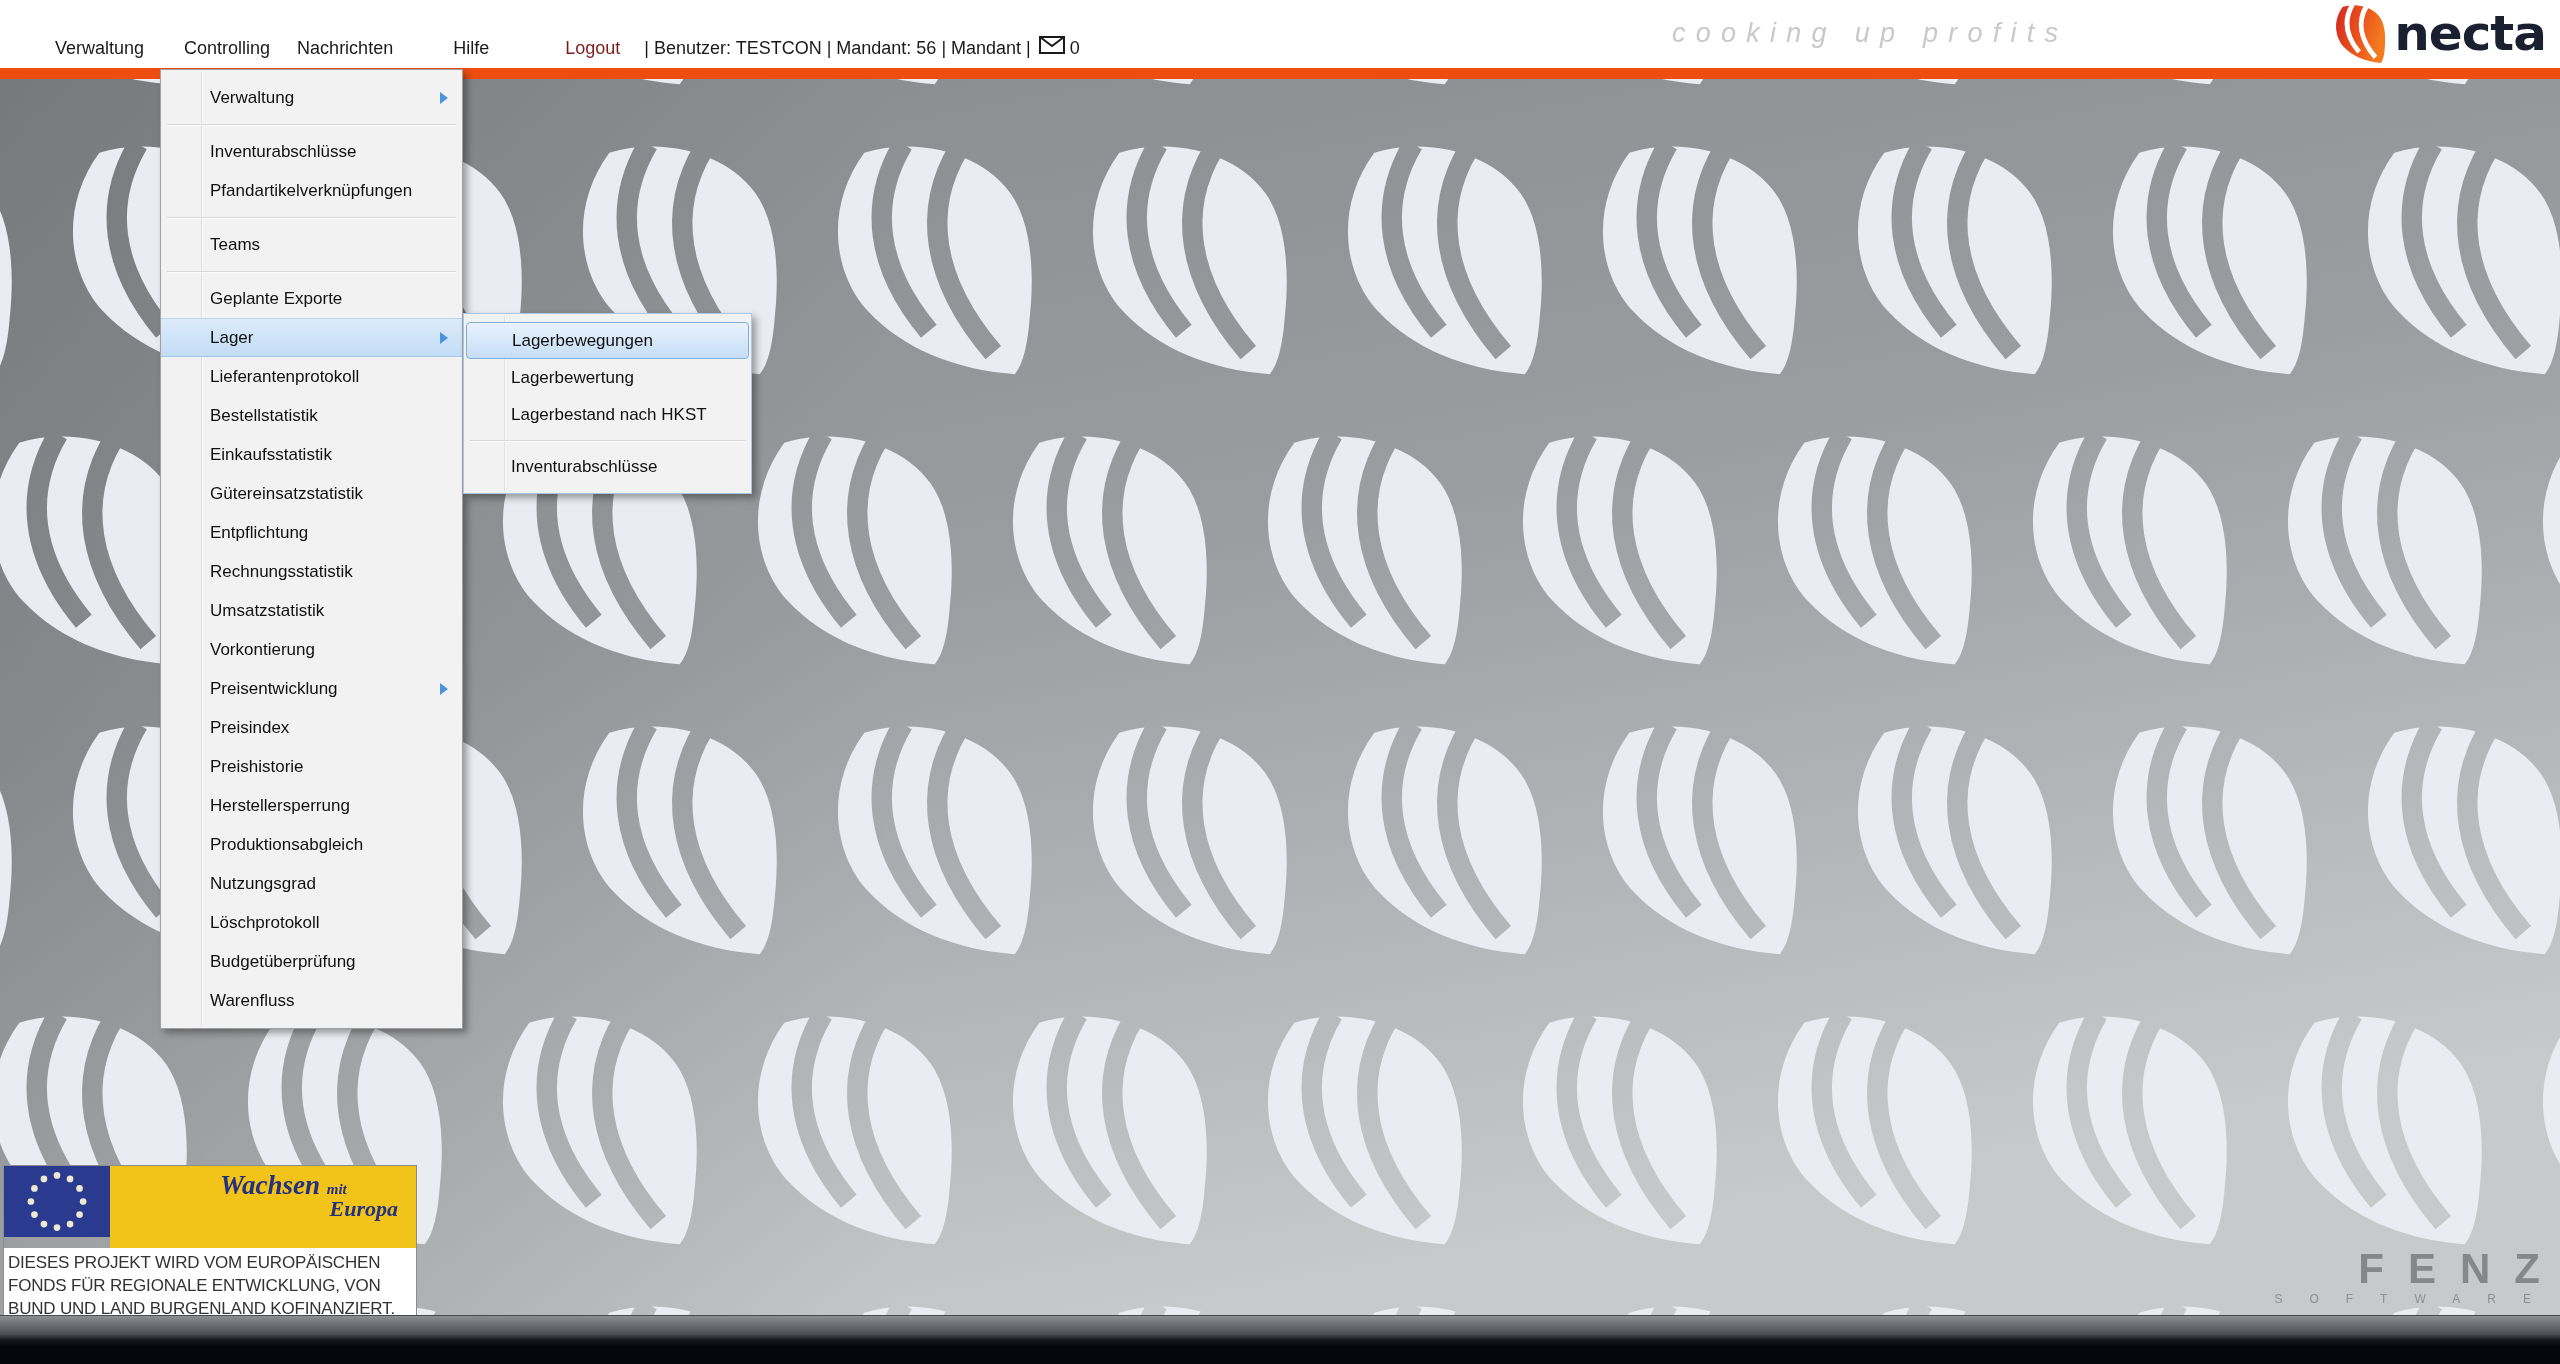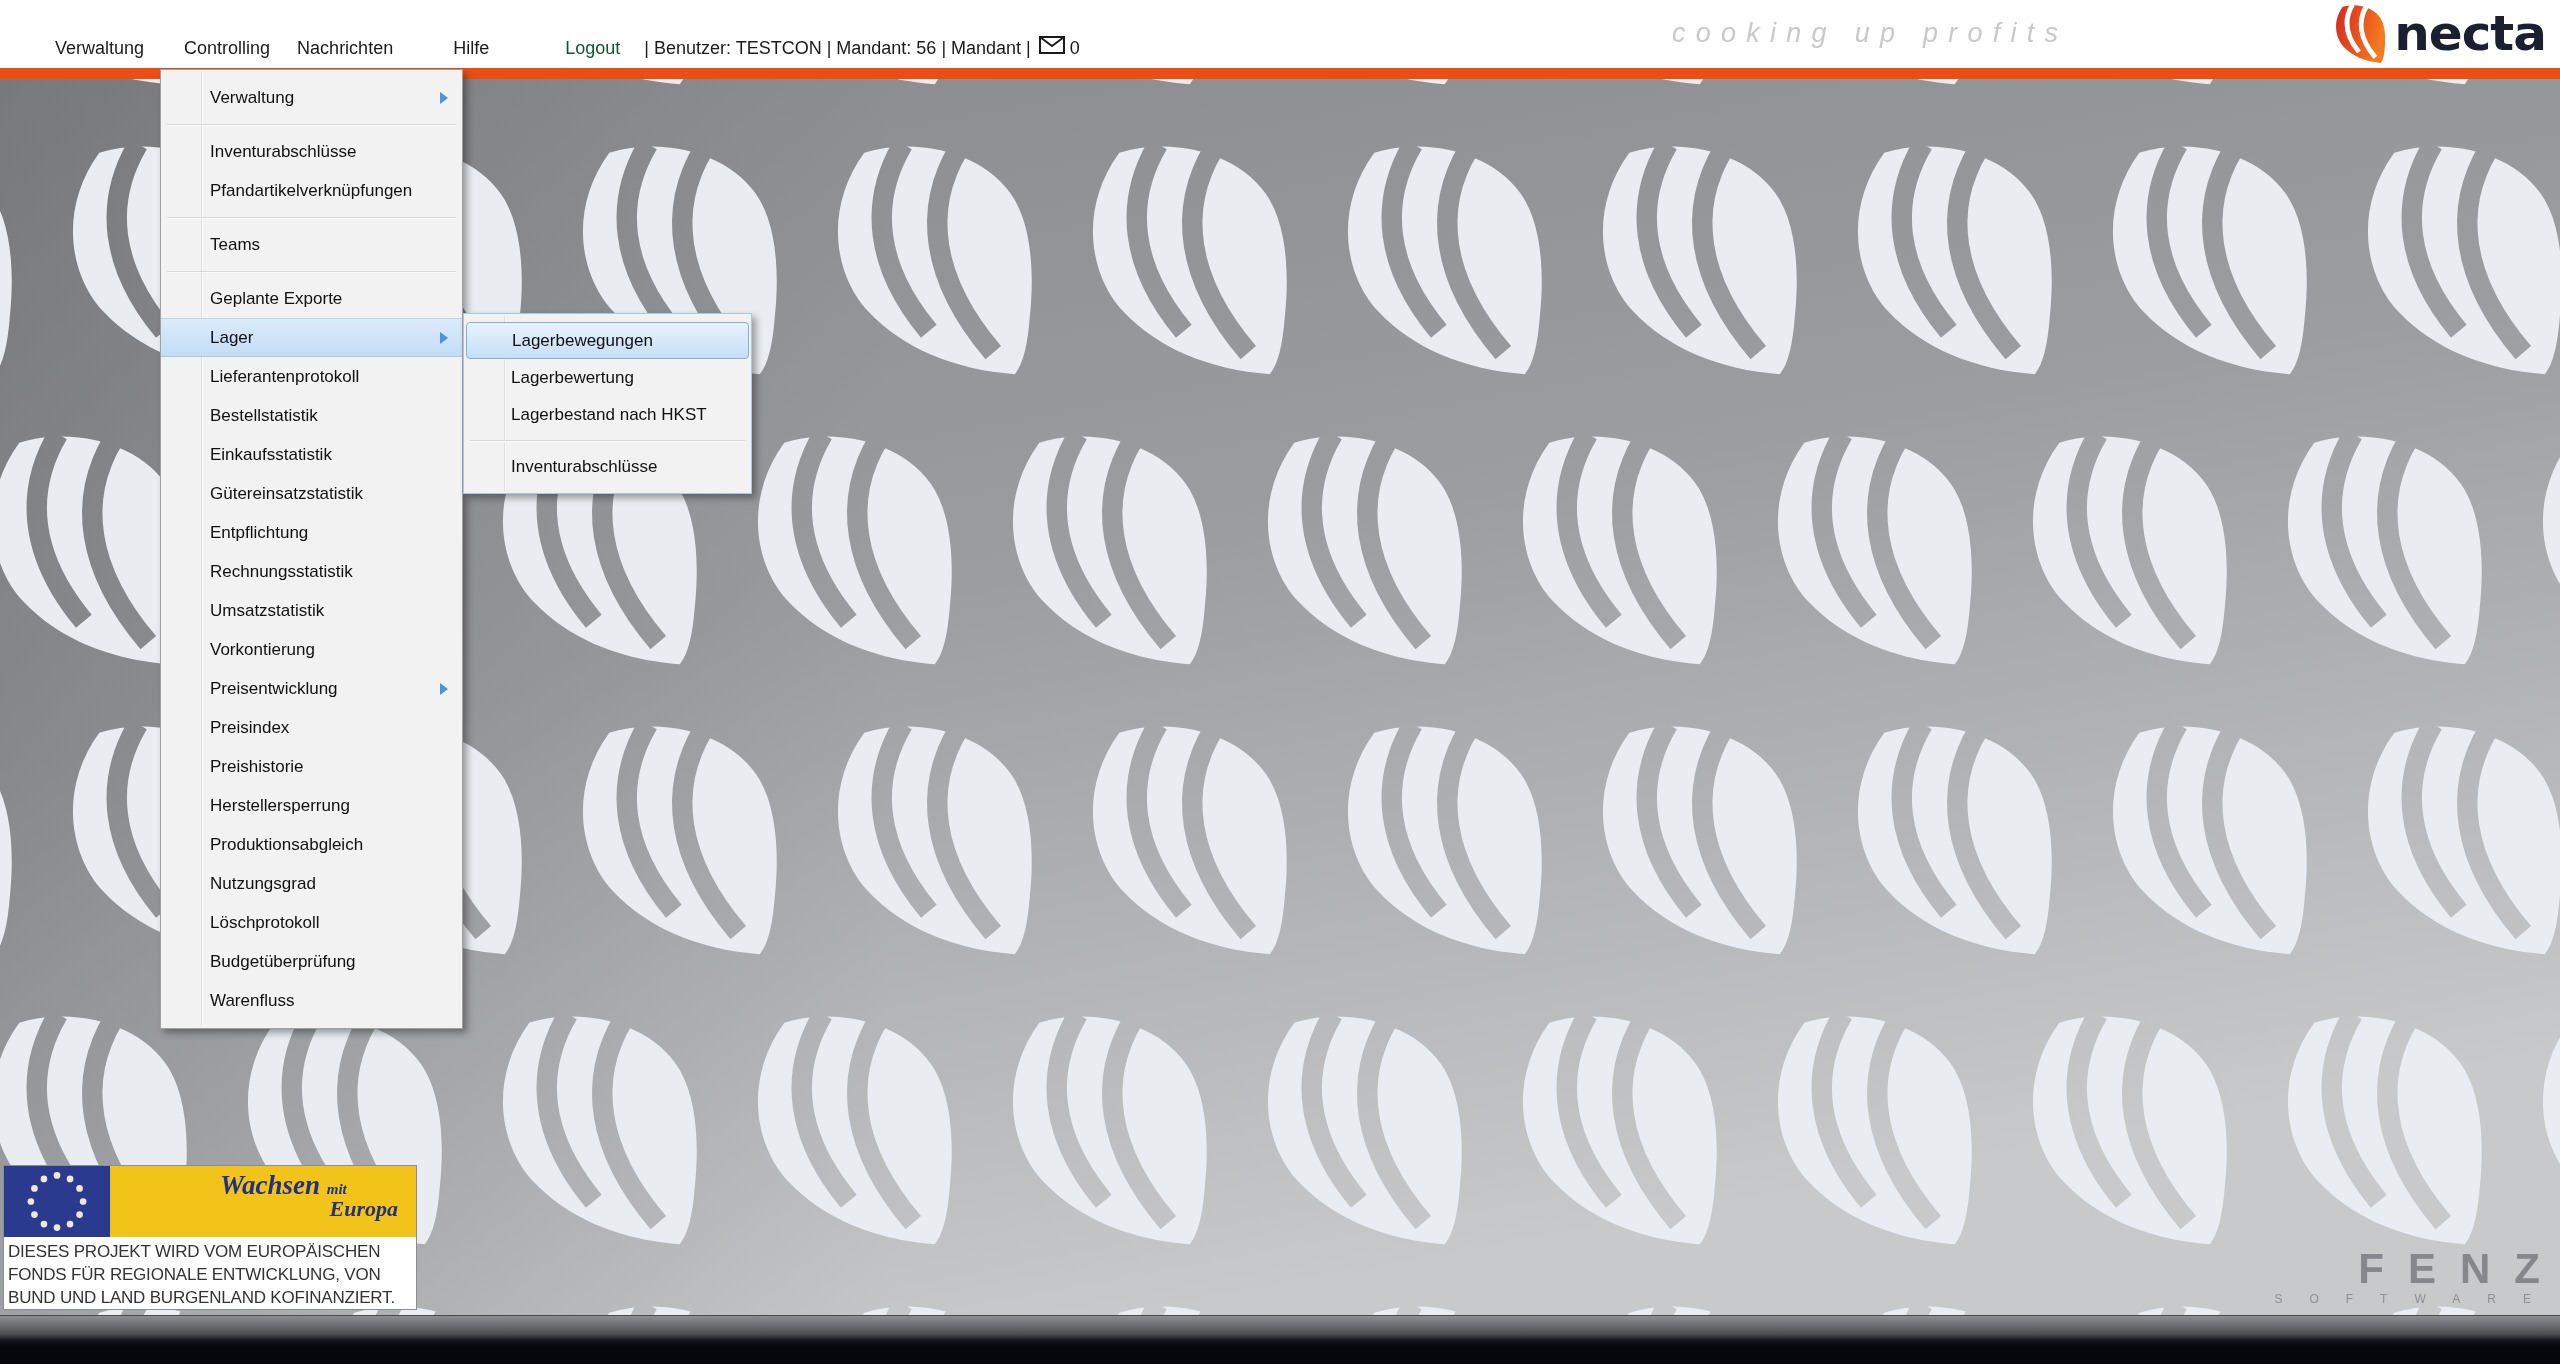--- a/index.html
+++ b/index.html
@@ -11,21 +11,21 @@
   
   .bg-svg{position:absolute;left:0;top:0;z-index:0;}
   
   .header{position:absolute;top:0;left:0;right:0;height:68px;background:#ffffff;z-index:3;}
   .menubar{position:absolute;left:55px;bottom:9px;display:flex;align-items:baseline;font-size:18px;color:#1a1a1a;white-space:nowrap;}
   .mb-item{cursor:default;}
   .mb-verwaltung{margin-right:40px;}
   .mb-controlling{margin-right:27px;}
   .mb-nachrichten{margin-right:60px;}
   .mb-hilfe{margin-right:76px;}
-  .mb-logout{color:#14532d;margin-right:24px;}
+  .mb-logout{color:#7f1d1d;margin-right:24px;}
   .user-info{color:#1a1a1a;}
   .mail-icon{display:inline-block;vertical-align:-2px;margin:0 5px 0 8px;}
   .tagline{position:absolute;left:1672px;top:18px;font-size:27px;font-style:italic;letter-spacing:.38em;color:#c9c9c9;white-space:nowrap;}
   .brand{position:absolute;right:14px;top:3px;display:flex;align-items:center;height:62px;}
   .brand-text{font-family:"DejaVu Sans",sans-serif;font-weight:bold;font-size:50px;color:#1a2030;letter-spacing:-1px;margin-left:8px;transform:scaleY(.97);}
   .orange-bar{position:absolute;top:68px;left:0;right:0;height:11px;background:#ee4d12;z-index:3;}
   
   .dropdown{position:absolute;left:160px;top:69px;width:303px;box-sizing:border-box;
     background:#f2f2f2;border:1px solid #a0a0a0;box-shadow:4px 4px 7px rgba(0,0,0,.35);
     padding:8px 0;z-index:5;}
@@ -39,21 +39,21 @@
     border-left:8px solid #4a94dc;border-top:6px solid transparent;border-bottom:6px solid transparent;}
   .submenu{position:absolute;left:463px;top:313px;width:289px;box-sizing:border-box;
     background:#f2f2f2;border:1px solid #a9c7e8;box-shadow:4px 4px 7px rgba(0,0,0,.35);
     padding:8px 0;z-index:6;}
   .submenu .mi{height:37px;line-height:37px;padding-left:47px;}
   .submenu .mi.shl{margin:0 2px;height:35px;line-height:35px;padding-left:45px;
     border:1px solid #84add9;border-radius:4px;
     background:linear-gradient(180deg,#e8f2fc 0%,#c6def7 100%);}
   
   .eu-banner{position:absolute;left:3px;top:1165px;width:414px;z-index:2;border:1px solid #8b8d8f;box-sizing:border-box;}
-  .eu-top{display:flex;height:71px;}
+  .eu-top{display:flex;height:82px;}
   .eu-flag{width:106px;height:71px;background:#2a3a8e;flex:none;}
   .eu-yellow{flex:1;background:#f2c318;color:#223182;font-family:"Liberation Serif",serif;font-style:italic;font-weight:bold;position:relative;}
   .eu-line1{position:absolute;left:110px;top:4px;font-size:27px;}
   .eu-line1 .small{font-size:15px;}
   .eu-line2{position:absolute;right:18px;top:30px;font-size:22px;}
   .eu-white{background:#ffffff;color:#333333;font-size:17px;line-height:23px;padding:3px 4px 0 4px;letter-spacing:-0.2px;white-space:nowrap;}
   
   .watermark{position:absolute;right:-4px;bottom:58px;text-align:right;z-index:1;}
   .wm-brand{font-size:42px;font-weight:bold;color:#85878a;letter-spacing:24px;line-height:40px;}
   .wm-sub{font-size:12px;color:#8d8f92;letter-spacing:27px;margin-top:3px;padding-right:6px;}

